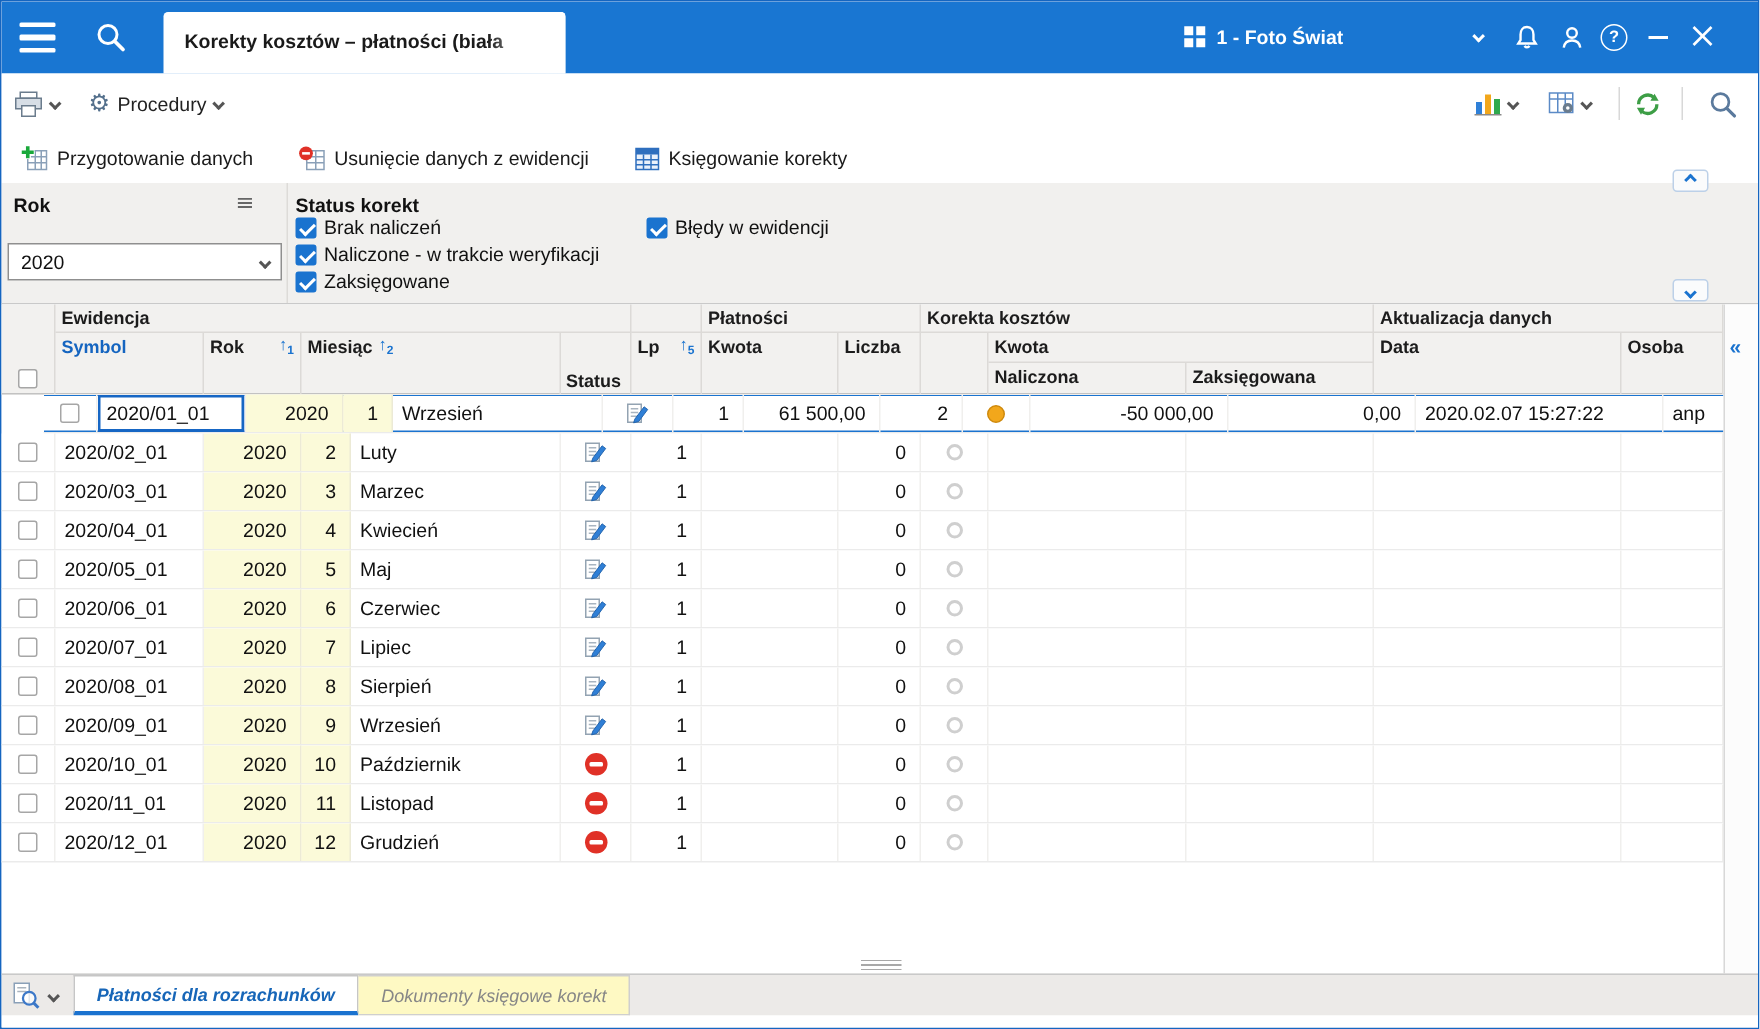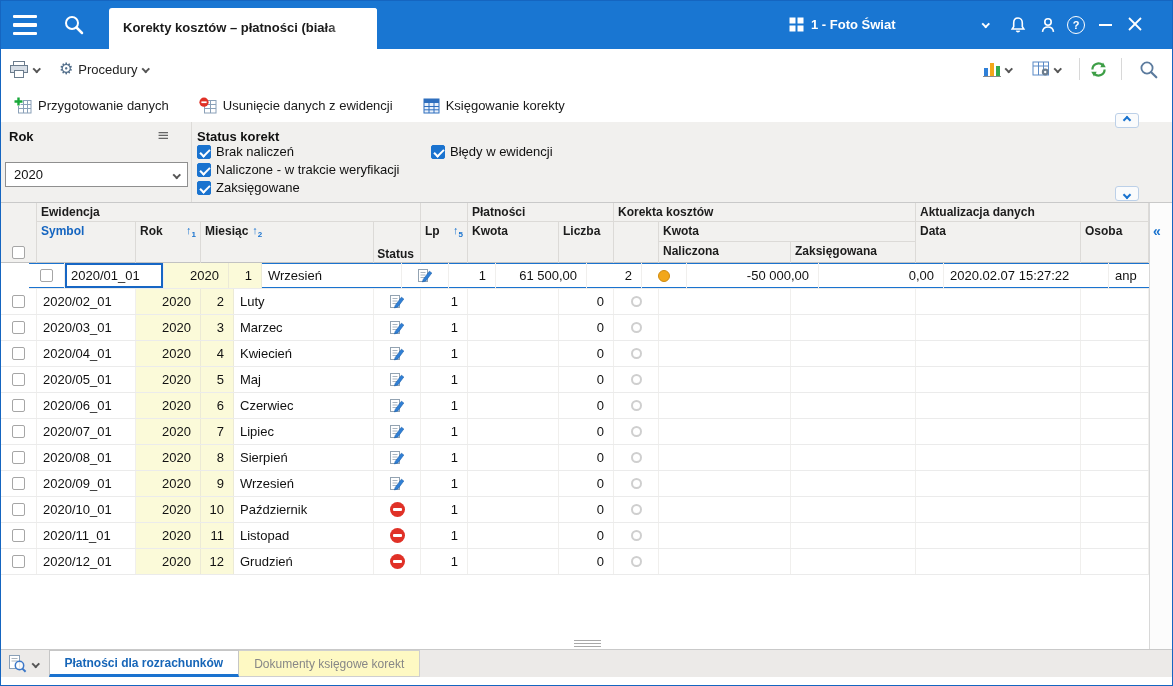--- a/index.html
+++ b/index.html
@@ -85,21 +85,21 @@
   .dot.empty { width:11px; height:11px; background:#fff; border:2px solid #cfcfcf; }
   .icon-block { width:15px; height:15px; border-radius:50%; background:#e03127; position:relative; display:inline-block; }
   .icon-block::after { content:""; position:absolute; left:3px; right:3px; top:6.3px; height:2.4px; background:#fff; border-radius:1px; }
   #right-strip { position:absolute; left:1148px; top:0; bottom:0; width:25px; background:#fcfcfc; border-left:1px solid #d8d8d8; }
   #col-collapse { position:absolute; left:3px; top:20px; color:#1a73cf; font-size:14px; font-weight:bold; cursor:pointer; }
 
   
   #grip { position:absolute; left:573px; top:639px; width:27px; height:7px; background:repeating-linear-gradient(to bottom,#a8a8a8 0 1px, transparent 1px 3px); cursor:row-resize;}
   #bottombar { position:absolute; left:0; top:648px; width:100%; height:28px; background:#eceae8; border-top:1px solid #c9c9c9; display:flex; align-items:stretch; }
   #bb-icon { display:flex; align-items:center; gap:5px; padding:0 10px 0 6px; cursor:pointer; }
-  .btab { display:flex; align-items:center; padding:0 15px; font-size:12px; white-space:nowrap; cursor:pointer; }
+  .btab { display:flex; align-items:center; padding:0 15px; font-size:12px; white-space:nowrap; cursor:pointer;font-style:italic; }
   .btab.active { background:#fff; color:#1766b8; font-weight:bold; border:1px solid #c6c6c6; border-bottom:3px solid #1a72cf; }
   .btab.inactive { background:#fef9c3; color:#878787; border:1px solid #cfcfcf; border-left:none; }
   #footer-strip { position:absolute; left:0; top:676px; width:100%; height:10px; background:#fff; }
   svg { display:block; }
 </style>
 </head>
 <body>
 
 <div id="app">
 

